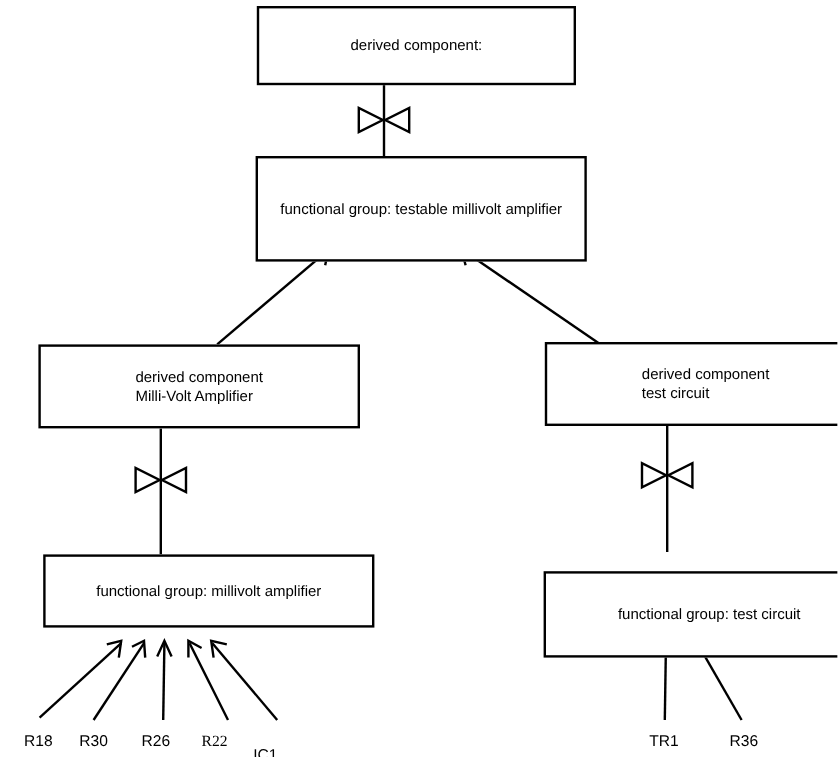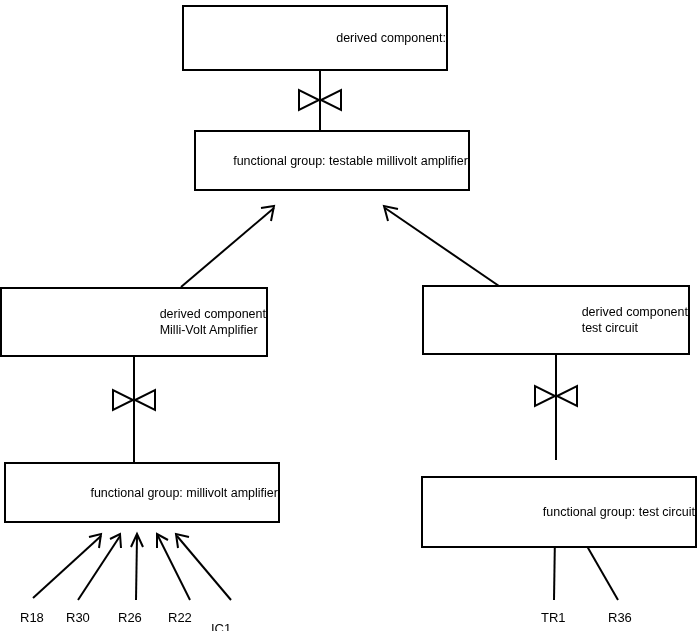--- a/index.html
+++ b/index.html
@@ -18,21 +18,22 @@
     background: #ffffff;
     overflow: hidden;
   }
   .node {
     position: absolute;
     box-sizing: border-box;
     border: 2px solid #000000;
     background: #ffffff;
     display: flex;
     align-items: center;
-    justify-content: flex-end;
+    justify-content: center;
+    margin-left: 32px;
   }
   .node-text {
     font-size: 12.5px;
     line-height: 16px;
     white-space: pre;
     text-align: left;
     color: #000000;
   }
   .edge-layer {
     position: absolute;
@@ -115,21 +116,21 @@
     <g>
       <line x1="618" y1="600" x2="580" y2="534" stroke="#000" stroke-width="2"></line>
       <polyline points="591,538 579,532 579,546" fill="none" stroke="#000" stroke-width="2"></polyline>
     </g>
   </svg>
 
   <div class="node" style="left:182px; top:5px; width:266px; height:66px;">
     <div class="node-text"><span>derived component:</span><br></div>
   </div>
 
-  <div class="node" style="left:194px; top:130px; width:276px; height:61px;">
+  <div class="node" style="left:181px; top:130px; width:276px; height:88px;">
     <div class="node-text">functional group: testable millivolt amplifier</div>
   </div>
 
   <div class="node" style="left:0px; top:287px; width:268px; height:70px;">
     <div class="node-text"><span>derived component</span><br><span>Milli-Volt Amplifier</span></div>
   </div>
 
   <div class="node" style="left:422px; top:285px; width:268px; height:70px;">
     <div class="node-text"><span>derived component</span><br><span>test circuit</span></div>
   </div>
@@ -138,19 +139,19 @@
     <div class="node-text">functional group: millivolt amplifier</div>
   </div>
 
   <div class="node" style="left:421px; top:476px; width:276px; height:72px;">
     <div class="node-text">functional group: test circuit</div>
   </div>
 
   <div class="leaf-label" style="left:20px; top:610px;">R18</div>
   <div class="leaf-label" style="left:66px; top:610px;">R30</div>
   <div class="leaf-label" style="left:118px; top:610px;">R26</div>
-  <div class="leaf-label" style="left:168px; top:610px;">R22</div>
+  <div class="leaf-label" style="left:168px; top:610px;font-family:Liberation Serif, serif;">R22</div>
   <div class="leaf-label" style="left:211px; top:621px;">IC1</div>
 
   <div class="leaf-label" style="left:541px; top:610px;">TR1</div>
   <div class="leaf-label" style="left:608px; top:610px;">R36</div>
 
 </div>
 
 </body></html>

